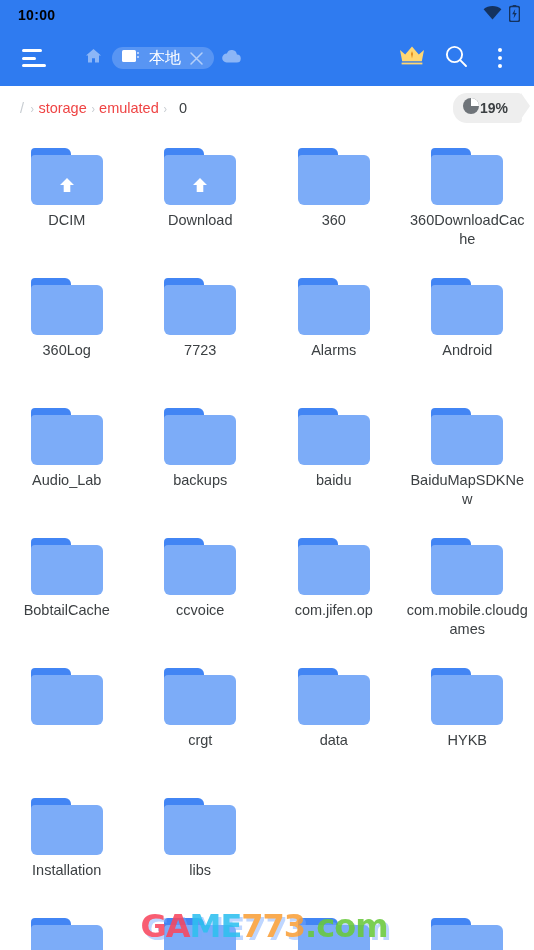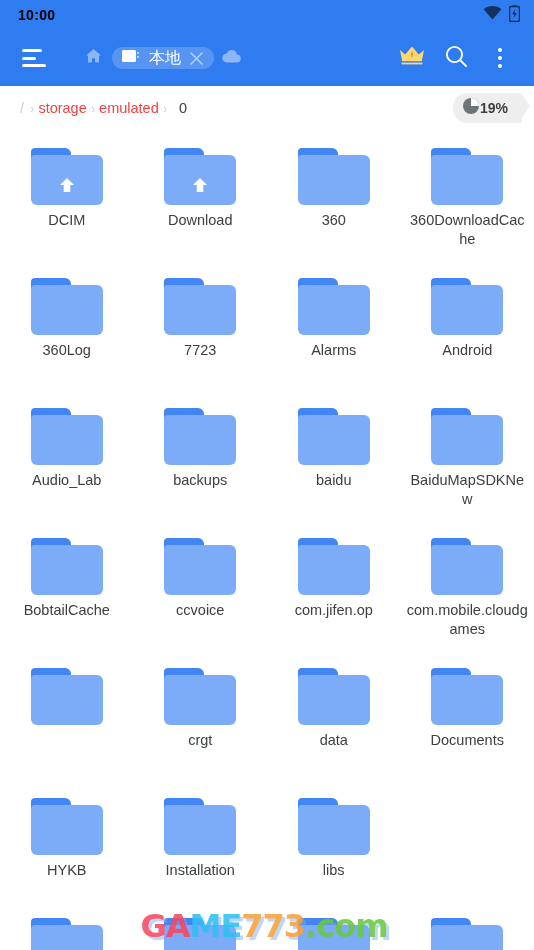--- a/index.html
+++ b/index.html
@@ -484,27 +484,20 @@
           <span class="tab"></span>
           <span class="body"></span>
         </span>
         <span class="label">data</span>
       </div>
       <div class="cell">
         <span class="folder">
           <span class="tab"></span>
           <span class="body"></span>
         </span>
-        <span class="label">Documents</span>
-      </div>
-      <div class="cell">
-        <span class="folder">
-          <span class="tab"></span>
-          <span class="body"></span>
-        </span>
         <span class="label">HYKB</span>
       </div>
       <div class="cell">
         <span class="folder">
           <span class="tab"></span>
           <span class="body"></span>
         </span>
         <span class="label">Installation</span>
       </div>
       <div class="cell">

